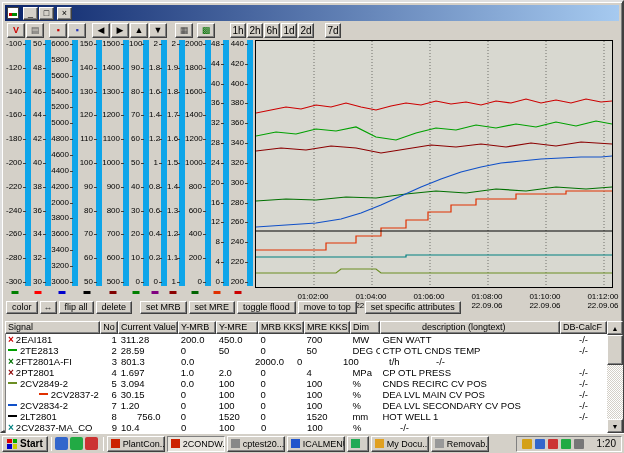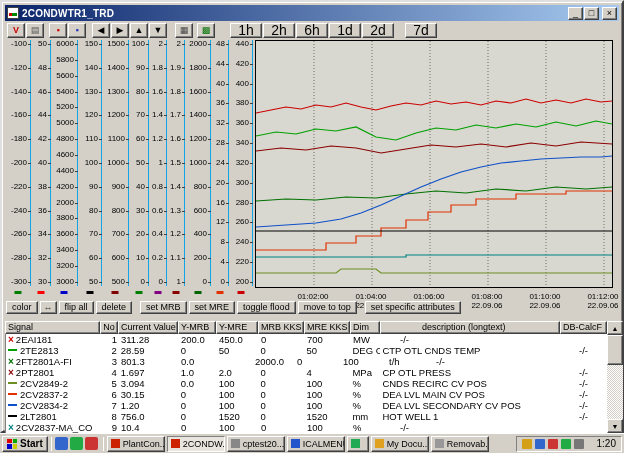--- a/index.html
+++ b/index.html
@@ -23,26 +23,26 @@
             color:#000; }
   .raised { background:#d4d0c8; border:1px solid; border-color:#ffffff #404040 #404040 #ffffff;
             box-shadow: inset -1px -1px 0 #808080; }
   .sunken { background:#d4d0c8; border:1px solid; border-color:#808080 #ffffff #ffffff #808080; }
 
   
   #toolbar { position:absolute; left:3px; top:20px; right:3px; height:17px;
              display:flex; align-items:center; padding-left:2px; }
   .tbtn { width:18px; height:15px; margin-right:1px; text-align:center; font-size:9px; line-height:13px;
           cursor:default; overflow:hidden; }
-  .tbtn.time { width:32px; font-size:14px; color:#000; }
+  .tbtn.time { width:16px; font-size:10px; color:#000; }
 
   
   #chart-area { position:absolute; left:3px; top:38px; width:616px; height:264px; }
   #axes { position:absolute; left:0; top:0; height:246px; display:flex; }
-  .axis { position:relative; height:246px; border-right:1px solid #0ea5e9; }
+  .axis { position:relative; height:246px; border-right:6px solid #0ea5e9; }
   .axis-labels { display:flex; flex-direction:column; justify-content:space-between; height:100%;
                  text-align:right; padding-right:3px; font-size:8px; line-height:8px; color:#000; }
   .axis-label { position:relative; white-space:nowrap; }
   .axis-label::after { content:""; position:absolute; right:-4px; top:50%; width:3px; height:1px; background:#404040; }
   .axis-marker { position:absolute; bottom:-8px; left:50%; transform:translateX(-50%); width:7px; height:3px; }
   #plot { position:absolute; left:250px; top:0; width:358px; height:248px;
           background:#d8d8d0; border:1px solid #000; }
   #xlabels { position:absolute; left:250px; top:252px; width:366px; height:20px; }
   .xtick { position:absolute; width:48px; text-align:center; font-size:8px; line-height:9px; color:#000; }
 
@@ -85,21 +85,20 @@
   #clock { font-size:10px; margin-left:10px; }
 </style>
 </head>
 <body>
 
 <div id="screen">
   <div id="window">
 
     <div id="titlebar">
       <div id="app-icon"></div>
-      <span id="title-text">2CONDWTR1_TRD</span>
       <div class="tb-ctl raised">_</div>
       <div class="tb-ctl raised">□</div>
       <div class="tb-ctl raised" style="margin-left:3px;">×</div>
     </div>
 
     <div id="toolbar">
         <div class="tbtn raised"><span style="color: rgb(204, 0, 0); font-weight: bold;">V</span></div>
         <div class="tbtn raised" style="margin-right: 5px;"><span style="color: rgb(85, 85, 85); font-weight: bold;">▤</span></div>
         <div class="tbtn raised"><span style="color: rgb(204, 0, 0); font-weight: bold;">▪</span></div>
         <div class="tbtn raised" style="margin-right: 6px;"><span style="color: rgb(34, 51, 187); font-weight: bold;">▪</span></div>
@@ -381,20 +380,21 @@
         <div id="table-rows">
             <div class="trow">
               <div class="tcell" style="width: 95px;"><span class="marker-x" style="color: rgb(204, 0, 0);">×</span>2EAI181</div>
               <div class="tcell" style="width: 18px; text-align: right;">1</div>
               <div class="tcell" style="width: 60px;">311.28</div>
               <div class="tcell" style="width: 38px;">200.0</div>
               <div class="tcell" style="width: 42px;">450.0</div>
               <div class="tcell" style="width: 46px;">0</div>
               <div class="tcell" style="width: 46px;">700</div>
               <div class="tcell" style="width: 30px;">MW</div>
+              <div class="tcell" style="width: 180px;">GEN WATT</div>
               <div class="tcell" style="width: 47px; text-align: center;">-/-</div>
             </div>
             <div class="trow">
               <div class="tcell" style="width: 95px;"><span class="marker-line" style="background: rgb(0, 160, 0);"></span>2TE2813</div>
               <div class="tcell" style="width: 18px; text-align: right;">2</div>
               <div class="tcell" style="width: 60px;">28.59</div>
               <div class="tcell" style="width: 38px;">0</div>
               <div class="tcell" style="width: 42px;">50</div>
               <div class="tcell" style="width: 46px;">0</div>
               <div class="tcell" style="width: 46px;">50</div>
@@ -431,21 +431,21 @@
               <div class="tcell" style="width: 60px;">3.094</div>
               <div class="tcell" style="width: 38px;">0.0</div>
               <div class="tcell" style="width: 42px;">100</div>
               <div class="tcell" style="width: 46px;">0</div>
               <div class="tcell" style="width: 46px;">100</div>
               <div class="tcell" style="width: 30px;">%</div>
               <div class="tcell" style="width: 180px;">CNDS RECIRC CV POS</div>
               <div class="tcell" style="width: 47px; text-align: center;">-/-</div>
             </div>
             <div class="trow">
-              <div class="tcell" style="width: 95px;"><span class="marker-line" style="background: rgb(224, 48, 0);"></span>2CV2837-2</div>
+              <div class="tcell" style="width: 95px; text-align: right;"><span class="marker-line" style="background: rgb(224, 48, 0);"></span>2CV2837-2</div>
               <div class="tcell" style="width: 18px; text-align: right;">6</div>
               <div class="tcell" style="width: 60px;">30.15</div>
               <div class="tcell" style="width: 38px;">0</div>
               <div class="tcell" style="width: 42px;">100</div>
               <div class="tcell" style="width: 46px;">0</div>
               <div class="tcell" style="width: 46px;">100</div>
               <div class="tcell" style="width: 30px;">%</div>
               <div class="tcell" style="width: 180px;">DEA LVL MAIN CV POS</div>
               <div class="tcell" style="width: 47px; text-align: center;">-/-</div>
             </div>
@@ -457,21 +457,21 @@
               <div class="tcell" style="width: 42px;">100</div>
               <div class="tcell" style="width: 46px;">0</div>
               <div class="tcell" style="width: 46px;">100</div>
               <div class="tcell" style="width: 30px;">%</div>
               <div class="tcell" style="width: 180px;">DEA LVL SECONDARY CV POS</div>
               <div class="tcell" style="width: 47px; text-align: center;">-/-</div>
             </div>
             <div class="trow">
               <div class="tcell" style="width: 95px;"><span class="marker-line" style="background: rgb(0, 0, 0);"></span>2LT2801</div>
               <div class="tcell" style="width: 18px; text-align: right;">8</div>
-              <div class="tcell" style="width: 60px;">756.0</div>
+              <div class="tcell" style="width: 60px; text-align: center;">756.0</div>
               <div class="tcell" style="width: 38px;">0</div>
               <div class="tcell" style="width: 42px;">1520</div>
               <div class="tcell" style="width: 46px;">0</div>
               <div class="tcell" style="width: 46px;">1520</div>
               <div class="tcell" style="width: 30px;">mm</div>
               <div class="tcell" style="width: 180px;">HOT WELL 1</div>
               <div class="tcell" style="width: 47px; text-align: center;">-/-</div>
             </div>
             <div class="trow">
               <div class="tcell" style="width: 95px;"><span class="marker-x" style="color: rgb(0, 128, 128);">×</span>2CV2837-MA_CO</div>

